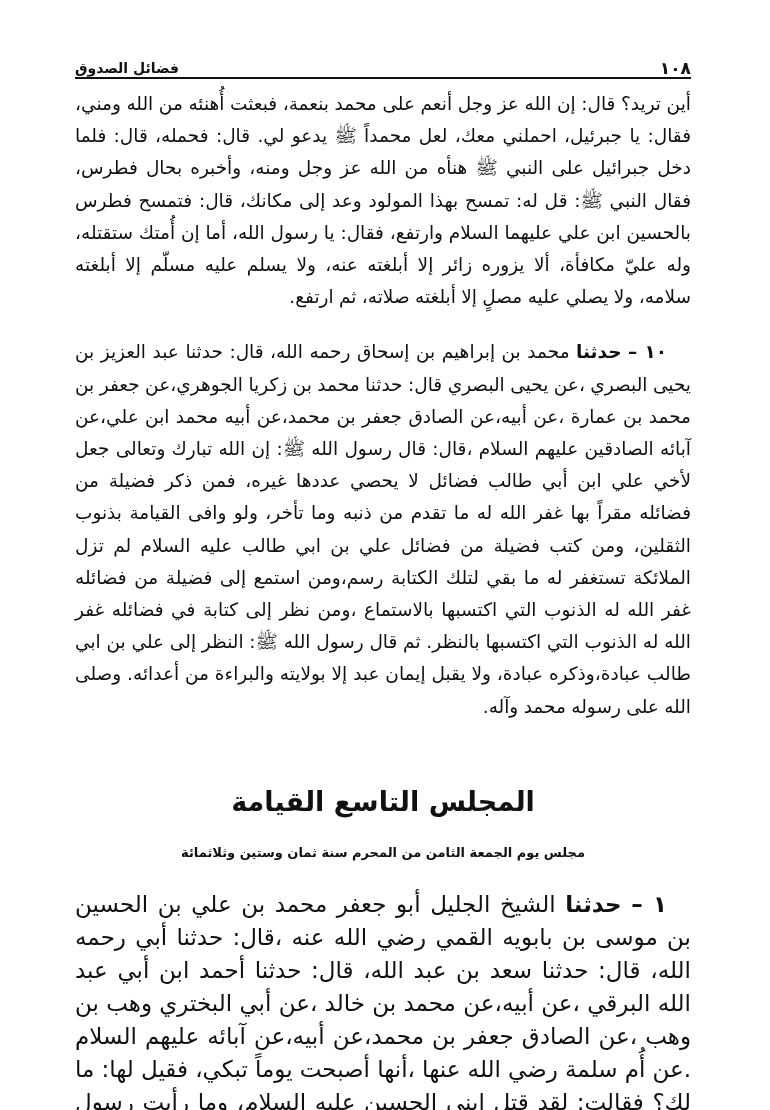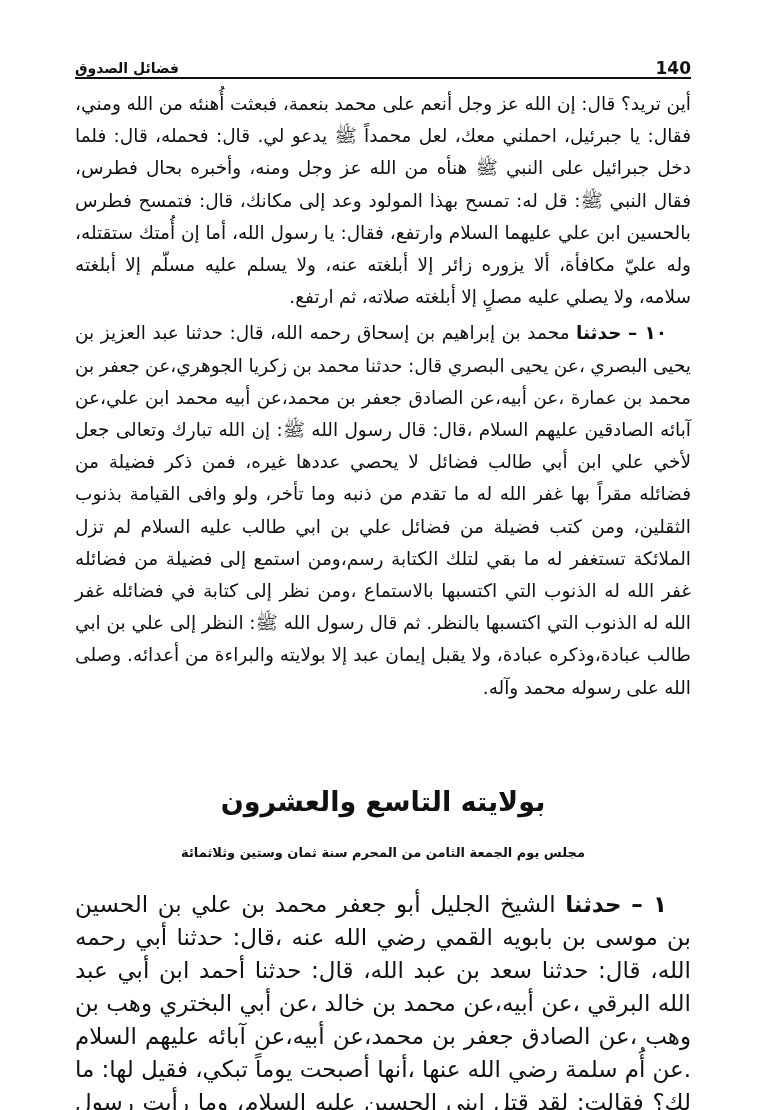--- a/index.html
+++ b/index.html
@@ -60,21 +60,21 @@
       text-align: justify;
       text-align-last: right;
       font-size: 18.5px;
       line-height: 32.2px;
       word-spacing: -0.5px;
     }
     .para {
       margin: 0;
     }
     .para.spaced {
-      margin-top: 4px;
+      margin-top: 23px;
     }
     .para .indent {
       display: inline-block;
       width: 24px;
     }
     .hadith-num {
       font-weight: bold;
     }
     .lead {
       font-weight: bold;
@@ -113,37 +113,37 @@
       line-height: 33px;
       word-spacing: -0.5px;
     }
   </style>
 </head>
 <body>
 
 <div class="page">
 
   <div class="running-header">
-    <span class="page-number">140</span>
+    <span class="page-number">١٠٨</span>
     <span class="book-title">فضائل الصدوق</span>
   </div>
   <div class="header-rule"></div>
 
   <div class="body-text">
     <p class="para">
       <span>أين تريد؟ قال: إن الله عز وجل أنعم على محمد بنعمة، فبعثت أُهنئه من الله ومني، فقال: يا جبرئيل، احملني معك، لعل محمداً ﷺ يدعو لي. قال: فحمله، قال: فلما دخل جبرائيل على النبي ﷺ هنأه من الله عز وجل ومنه، وأخبره بحال فطرس، فقال النبي ﷺ: قل له: تمسح بهذا المولود وعد إلى مكانك، قال: فتمسح فطرس بالحسين ابن علي عليهما السلام وارتفع، فقال: يا رسول الله، أما إن أُمتك ستقتله، وله عليّ مكافأة، ألا يزوره زائر إلا أبلغته عنه، ولا يسلم عليه مسلّم إلا أبلغته سلامه، ولا يصلي عليه مصلٍ إلا أبلغته صلاته، ثم ارتفع.</span>
     </p>
     <p class="para spaced">
       <span class="indent"></span><span class="hadith-num">١٠ –</span>
       <span class="lead">حدثنا</span>
       <span>محمد بن إبراهيم بن إسحاق رحمه الله، قال: حدثنا عبد العزيز بن يحيى البصري ،عن يحيى البصري قال: حدثنا محمد بن زكريا الجوهري،عن جعفر بن محمد بن عمارة ،عن أبيه،عن الصادق جعفر بن محمد،عن أبيه محمد ابن علي،عن آبائه الصادقين عليهم السلام ،قال: قال رسول الله ﷺ: إن الله تبارك وتعالى جعل لأخي علي ابن أبي طالب فضائل لا يحصي عددها غيره، فمن ذكر فضيلة من فضائله مقراً بها غفر الله له ما تقدم من ذنبه وما تأخر، ولو وافى القيامة بذنوب الثقلين، ومن كتب فضيلة من فضائل علي بن ابي طالب عليه السلام لم تزل الملائكة تستغفر له ما بقي لتلك الكتابة رسم،ومن استمع إلى فضيلة من فضائله غفر الله له الذنوب التي اكتسبها بالاستماع ،ومن نظر إلى كتابة في فضائله غفر الله له الذنوب التي اكتسبها بالنظر. ثم قال رسول الله ﷺ: النظر إلى علي بن ابي طالب عبادة،وذكره عبادة، ولا يقبل إيمان عبد إلا بولايته والبراءة من أعدائه. وصلى الله على رسوله محمد وآله.</span>
     </p>
   </div>
 
-  <div class="chapter-title">بولايته التاسع والعشرون</div>
+  <div class="chapter-title">المجلس التاسع القيامة</div>
   <div class="chapter-subtitle">مجلس يوم الجمعة الثامن من المحرم سنة ثمان وستين وثلاثمائة</div>
 
   <div class="body-text-2">
     <p class="para">
       <span class="indent"></span><span class="hadith-num">١ –</span>
       <span class="lead">حدثنا</span>
       <span>الشيخ الجليل أبو جعفر محمد بن علي بن الحسين بن موسى بن بابويه القمي رضي الله عنه ،قال: حدثنا أبي رحمه الله، قال: حدثنا سعد بن عبد الله، قال: حدثنا أحمد ابن أبي عبد الله البرقي ،عن أبيه،عن محمد بن خالد ،عن أبي البختري وهب بن وهب ،عن الصادق جعفر بن محمد،عن أبيه،عن آبائه عليهم السلام .عن أُم سلمة رضي الله عنها ،أنها أصبحت يوماً تبكي، فقيل لها: ما لك؟ فقالت: لقد قتل ابني الحسين عليه السلام، وما رأيت رسول الله ﷺ</span>
     </p>
   </div>
 

